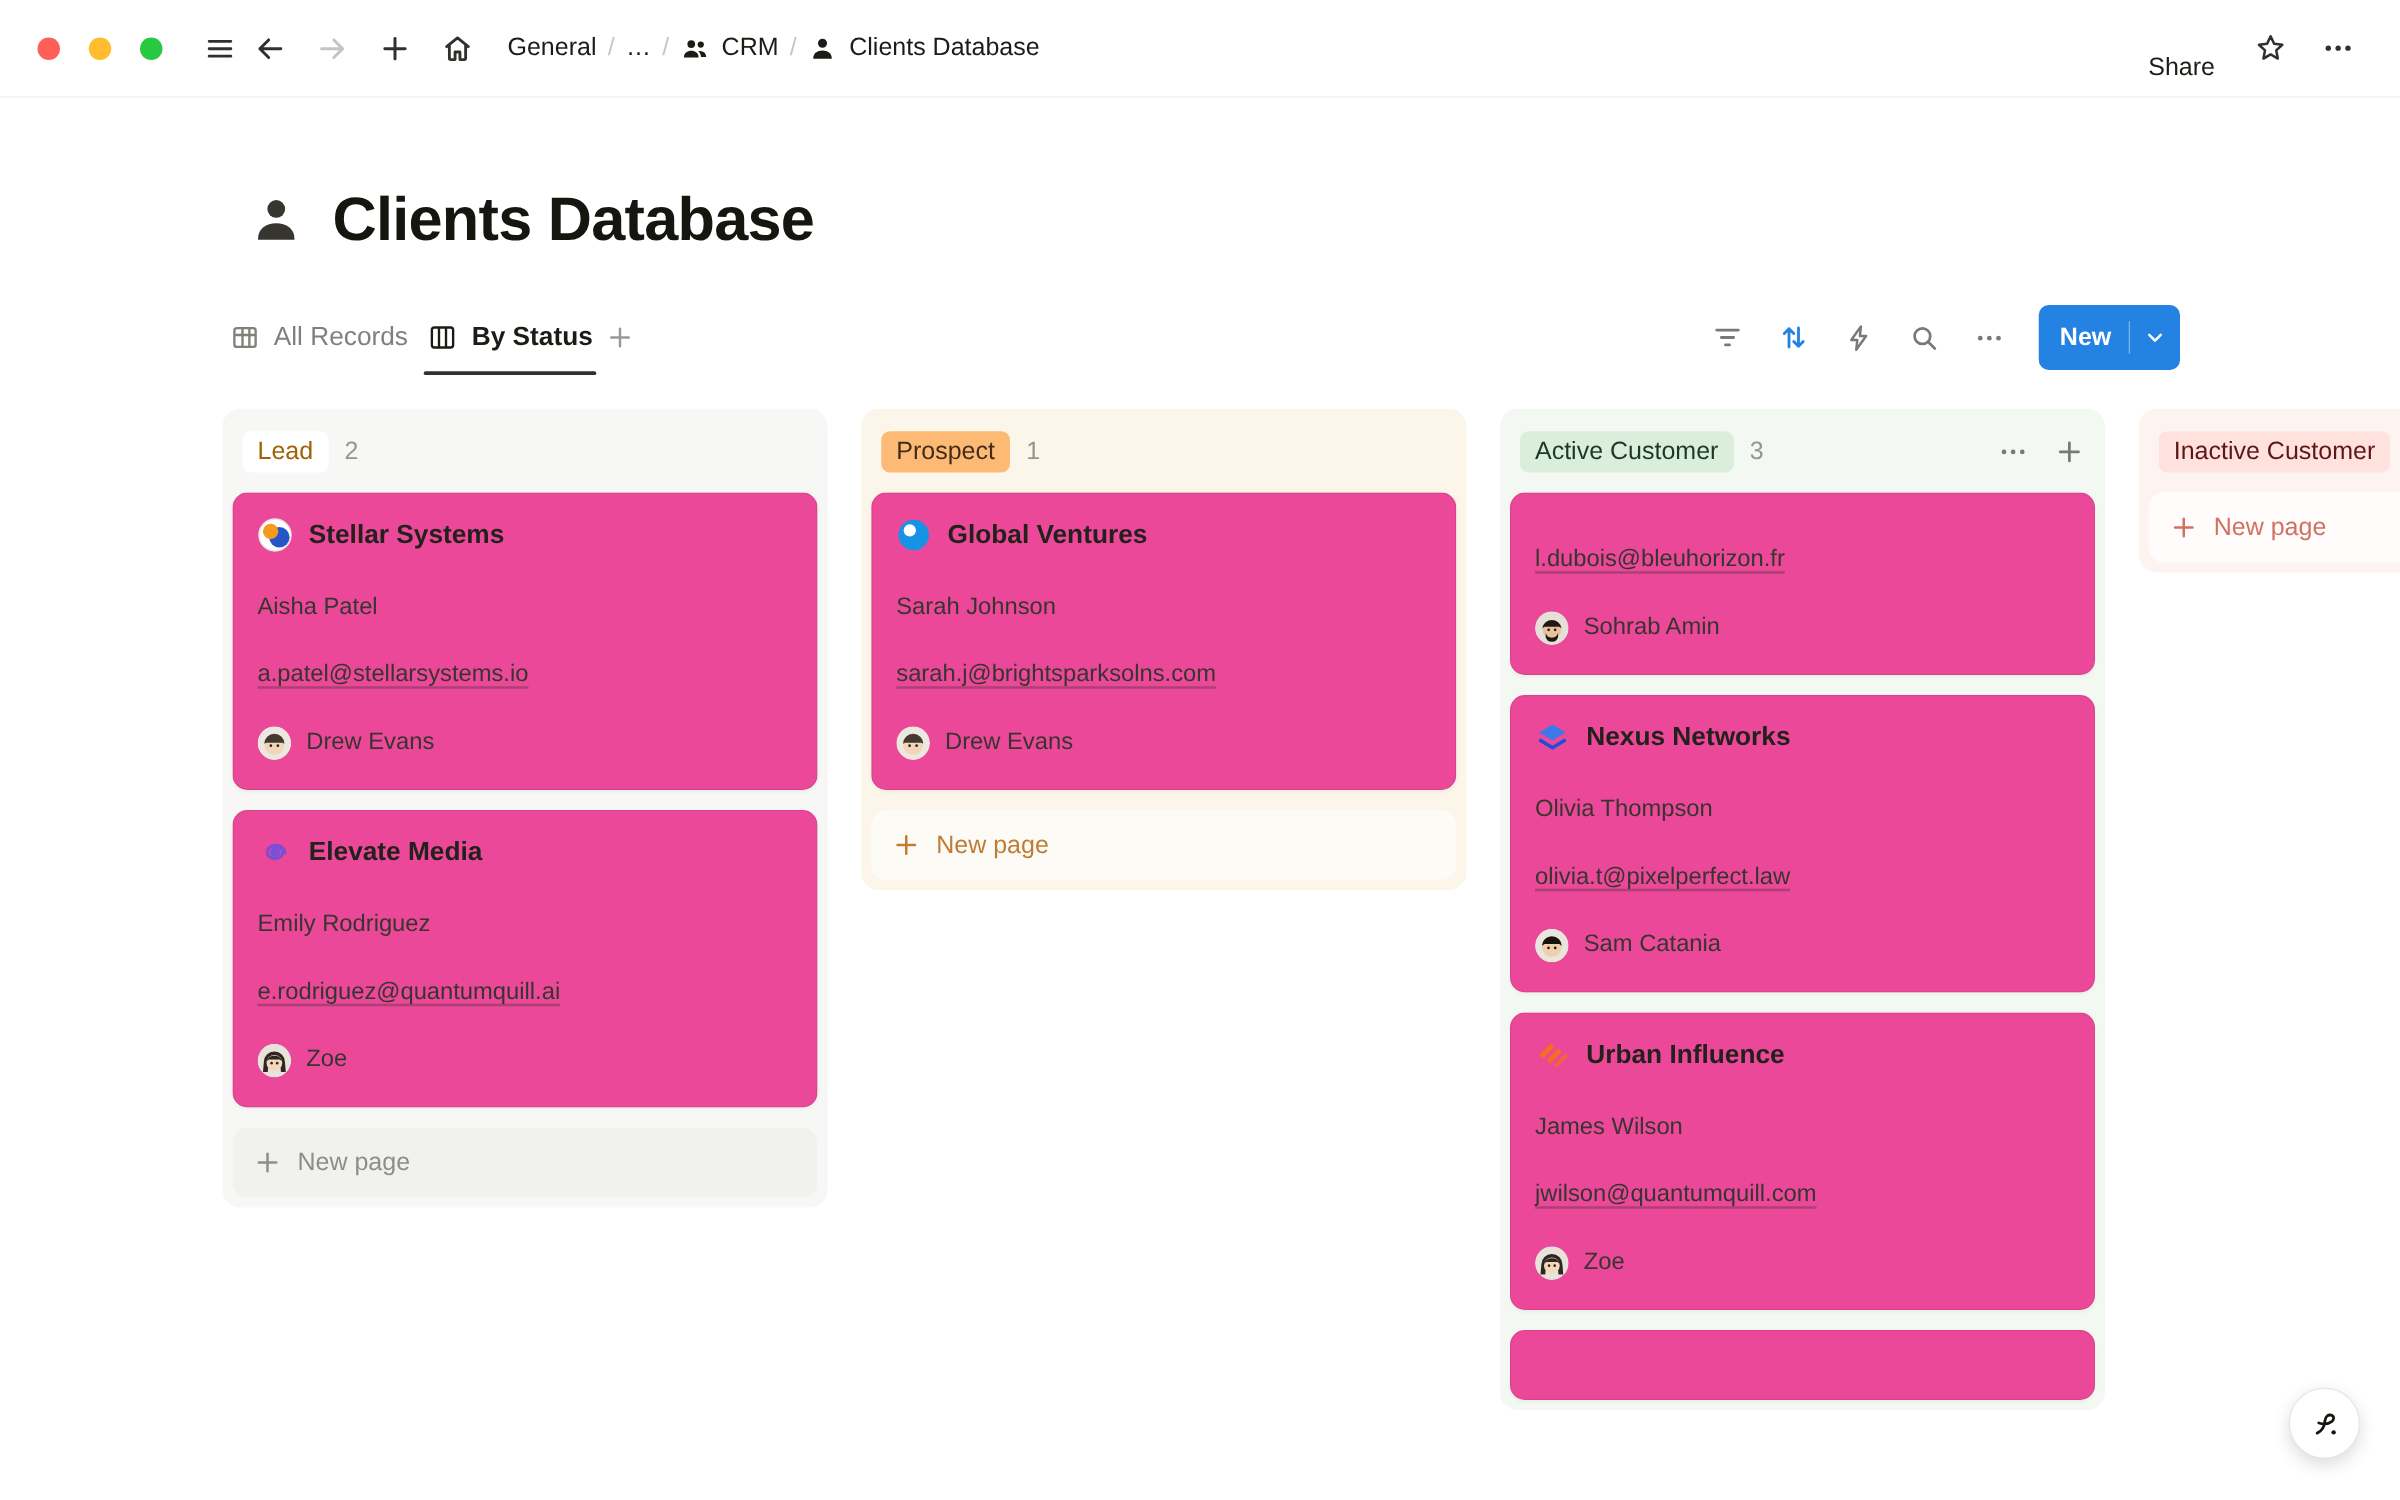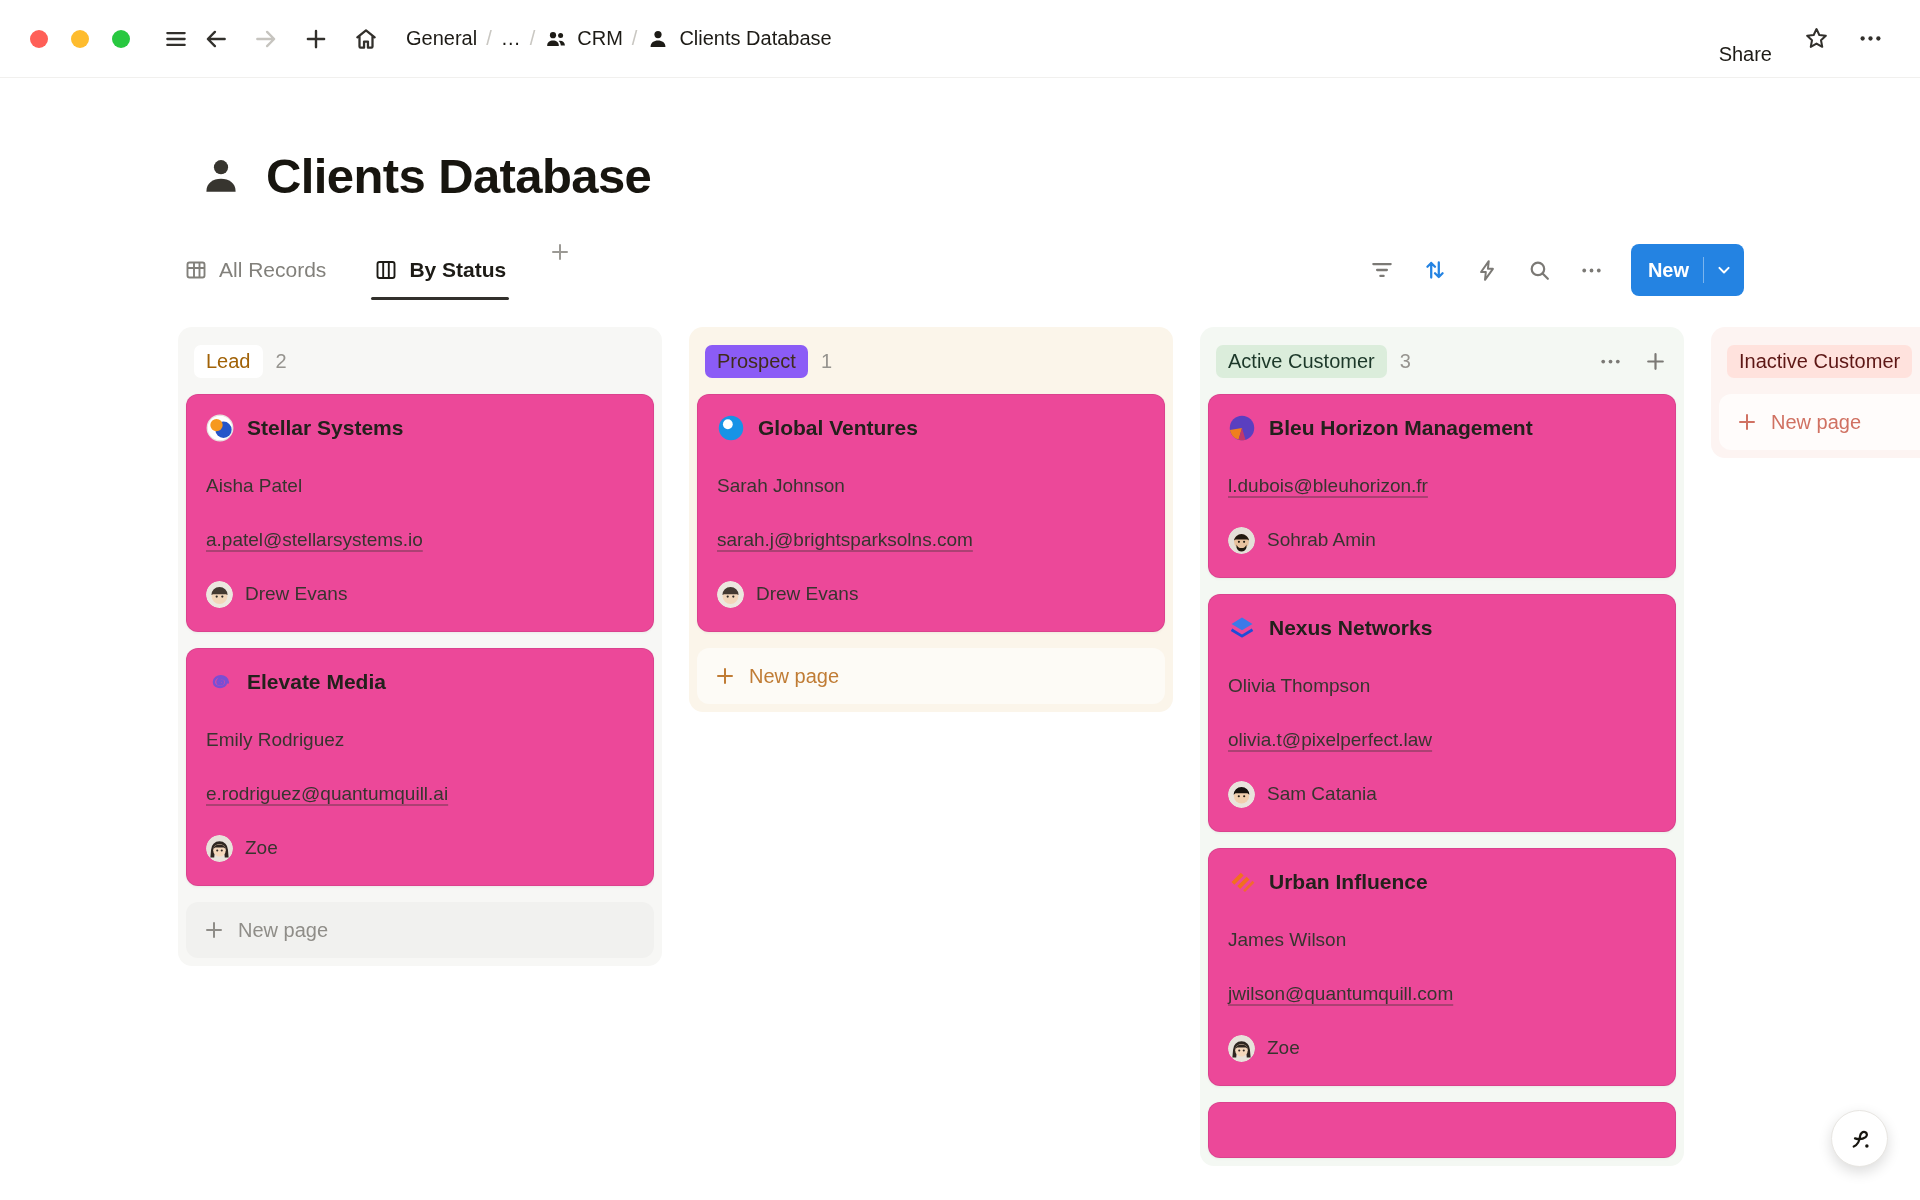--- a/index.html
+++ b/index.html
@@ -22,21 +22,21 @@
   .sep { color:#c9c7c2; padding:0 1px; }
   .topbar-right { margin-left:auto; display:flex; align-items:center; gap:14px; }
   .share-btn { font-size:20px; padding:6px 10px; border-radius:6px;margin-top:32px; }
 
   
   .page-title-row { position:absolute; left:198px; top:148px; display:flex; align-items:center; gap:22px; }
   .page-title-row h1 { margin:0; font-size:49px; font-weight:700; letter-spacing:-0.6px; color:#17150f; }
 
   
   .views-row { position:absolute; left:184px; top:240px; width:1560px; height:60px; display:flex; align-items:center; }
-  .tabs { display:flex; align-items:flex-start; gap:48px; height:100%; }
+  .tabs { display:flex; align-items:center; gap:16px; height:100%; }
   .tab { position:relative; display:flex; align-items:center; gap:11px; height:100%; font-size:21px; font-weight:500; color:#82807b; }
   .tab.active { color:#1d1b16; font-weight:600; }
   .tab.active::after { content:""; position:absolute; left:-3px; right:-3px; bottom:0; height:3px; background:#32302c; border-radius:2px; }
   .add-view { color:#9b9994; margin-left:-6px; display:flex; align-items:center; }
   .view-toolbar { margin-left:auto; display:flex; align-items:center; gap:27px; }
   .vt-icon { display:flex; align-items:center; justify-content:center; color:#7b7975; }
   .vt-icon.blue { color:#2483e2; }
   .new-btn { display:flex; align-items:center; height:52px; background:#2483e2; border-radius:8px; color:#fff; overflow:hidden; }
   .new-btn .lbl { font-size:20px; font-weight:600; padding:0 14px 0 17px; }
   .new-btn .div { width:1px; height:26px; background:rgba(255,255,255,0.4); }
@@ -45,21 +45,21 @@
   
   .board { position:absolute; left:178px; top:327px; display:flex; gap:27px; align-items:flex-start; }
   .column { width:484px; flex-shrink:0; border-radius:14px; padding:8px; }
   .column.lead { background:#f7f7f5; }
   .column.prospect { background:#fbf5ea; }
   .column.activecust { background:#f4f8f3; }
   .column.inactive { background:#fdf4f2; }
   .col-header { display:flex; align-items:center; gap:13px; padding:10px 8px 16px; }
   .badge { font-size:20px; font-weight:500; padding:5px 12px; border-radius:7px; white-space:nowrap; }
   .badge.lead-b { background:#ffffff; color:#a16207; }
-  .badge.prospect-b { background:#8b5cf6; color:#402c1b; }
+  .badge.prospect-b { background:#fdba74; color:#402c1b; }
   .badge.active-b { background:#dbeddb; color:#1c3829; }
   .badge.inactive-b { background:#ffe2dd; color:#5d1715; }
   .count { font-size:20px; color:#96948f; }
   .col-actions { margin-left:auto; display:flex; align-items:center; gap:20px; color:#8f8d88; }
 
   .card { background:#ec4899; border:1px solid rgba(0,0,0,0.07); border-radius:12px;
           box-shadow:0 1px 3px rgba(0,0,0,0.05); padding:14px 17px 22px; margin-bottom:16px; }
   .card-title { display:flex; align-items:center; gap:13px; font-size:21px; font-weight:600; color:#23211c; padding:2px 2px 2px; min-height:38px; }
   .logo { width:28px; height:28px; flex-shrink:0; display:flex; align-items:center; justify-content:center; }
   .field { font-size:19px; color:#37352f; margin-top:24px; line-height:30px; padding:0 2px; }
@@ -353,30 +353,20 @@
         </button>
         <button class="vt-icon">
           <svg width="25" height="25" viewBox="0 0 24 24" fill="none" stroke="currentColor" stroke-width="2.1" stroke-linecap="round">
               <path d="M12 5v14M5 12h14"></path>
             </svg>
         </button>
       </span>
     </div>
 
     <div class="card">
-      <div class="card-title">
-        <span class="logo">
-          <svg width="28" height="28" viewBox="0 0 24 24">
-              <circle cx="12" cy="12" r="10.5" fill="#5a3fc0"></circle>
-              <path d="M12 12 1.6 13.8A10.5 10.5 0 0 0 9 22.1z" fill="#ef7f1f"></path>
-              <path d="M12 12 9 22.1a10.5 10.5 0 0 0 6 0z" fill="#c2386b"></path>
-            </svg>
-        </span>
-        <span>Bleu Horizon Management</span>
-      </div>
       <div class="field email">l.dubois@bleuhorizon.fr</div>
       <div class="field owner">
         <span class="avatar">
           <svg width="27" height="27" viewBox="0 0 24 24">
               <circle cx="12" cy="12" r="12" fill="#e4e0d8"></circle>
               <circle cx="12" cy="13" r="6.6" fill="#e8c29e"></circle>
               <path d="M5.2 12a6.9 6.9 0 0 1 13.6 0l-1.6-1H6.8z" fill="#20190f"></path>
               <path d="M7.6 15.5a4.6 4.6 0 0 0 8.8 0v3a4.6 4.6 0 0 1-8.8 0z" fill="#20190f"></path>
               <circle cx="9.7" cy="13.2" r=".95" fill="#241d13"></circle>
               <circle cx="14.3" cy="13.2" r=".95" fill="#241d13"></circle>

